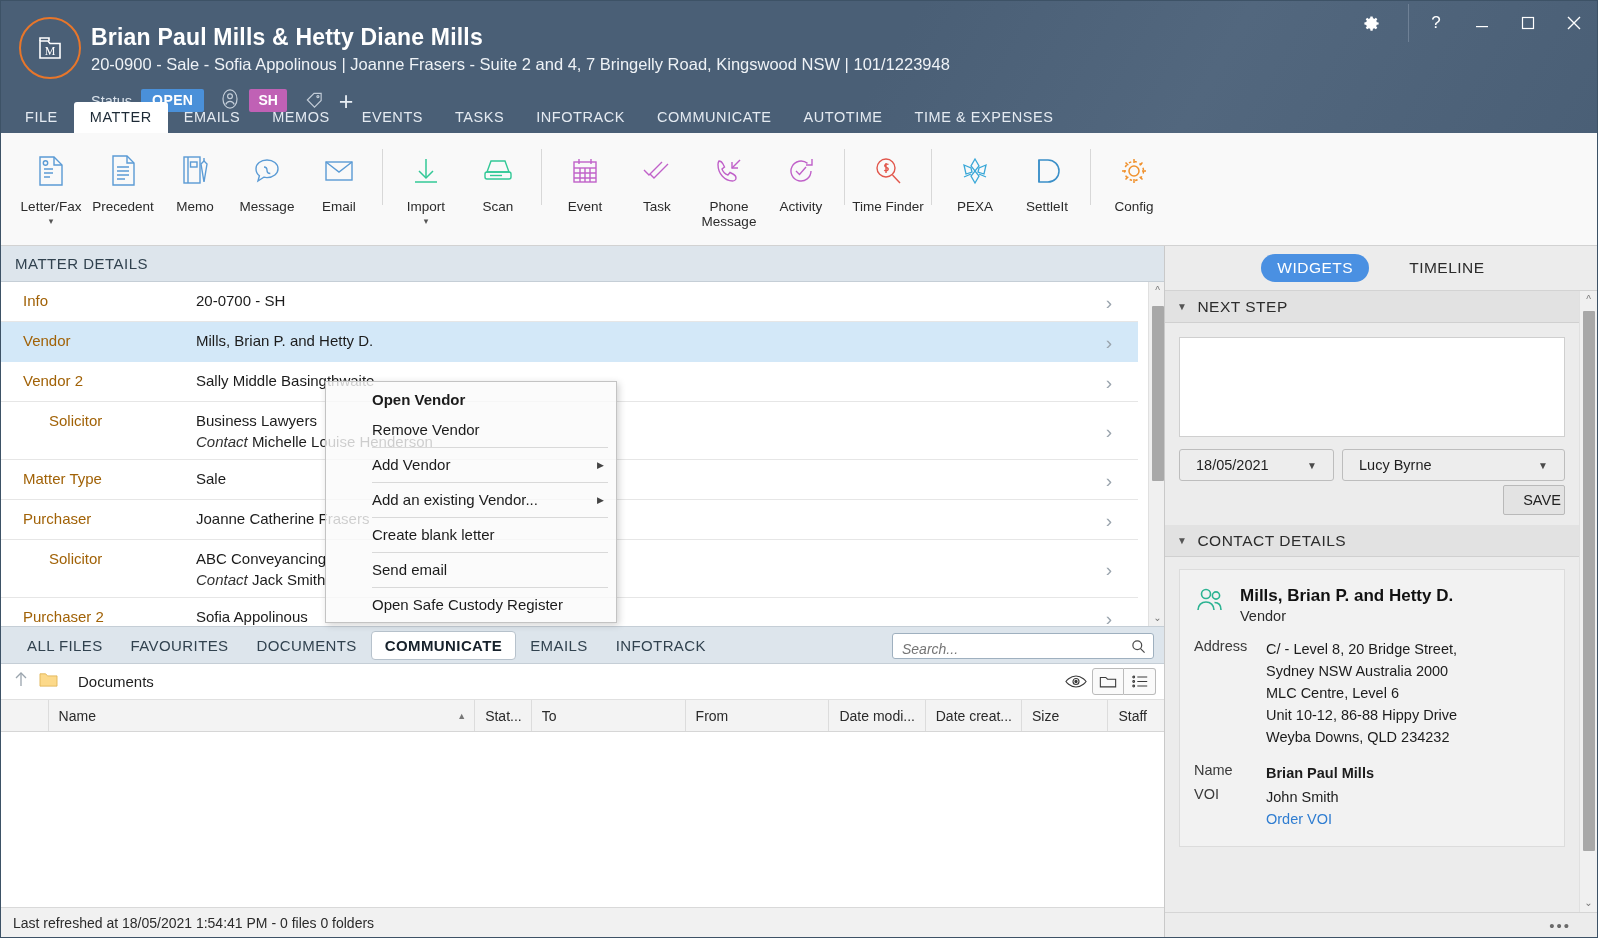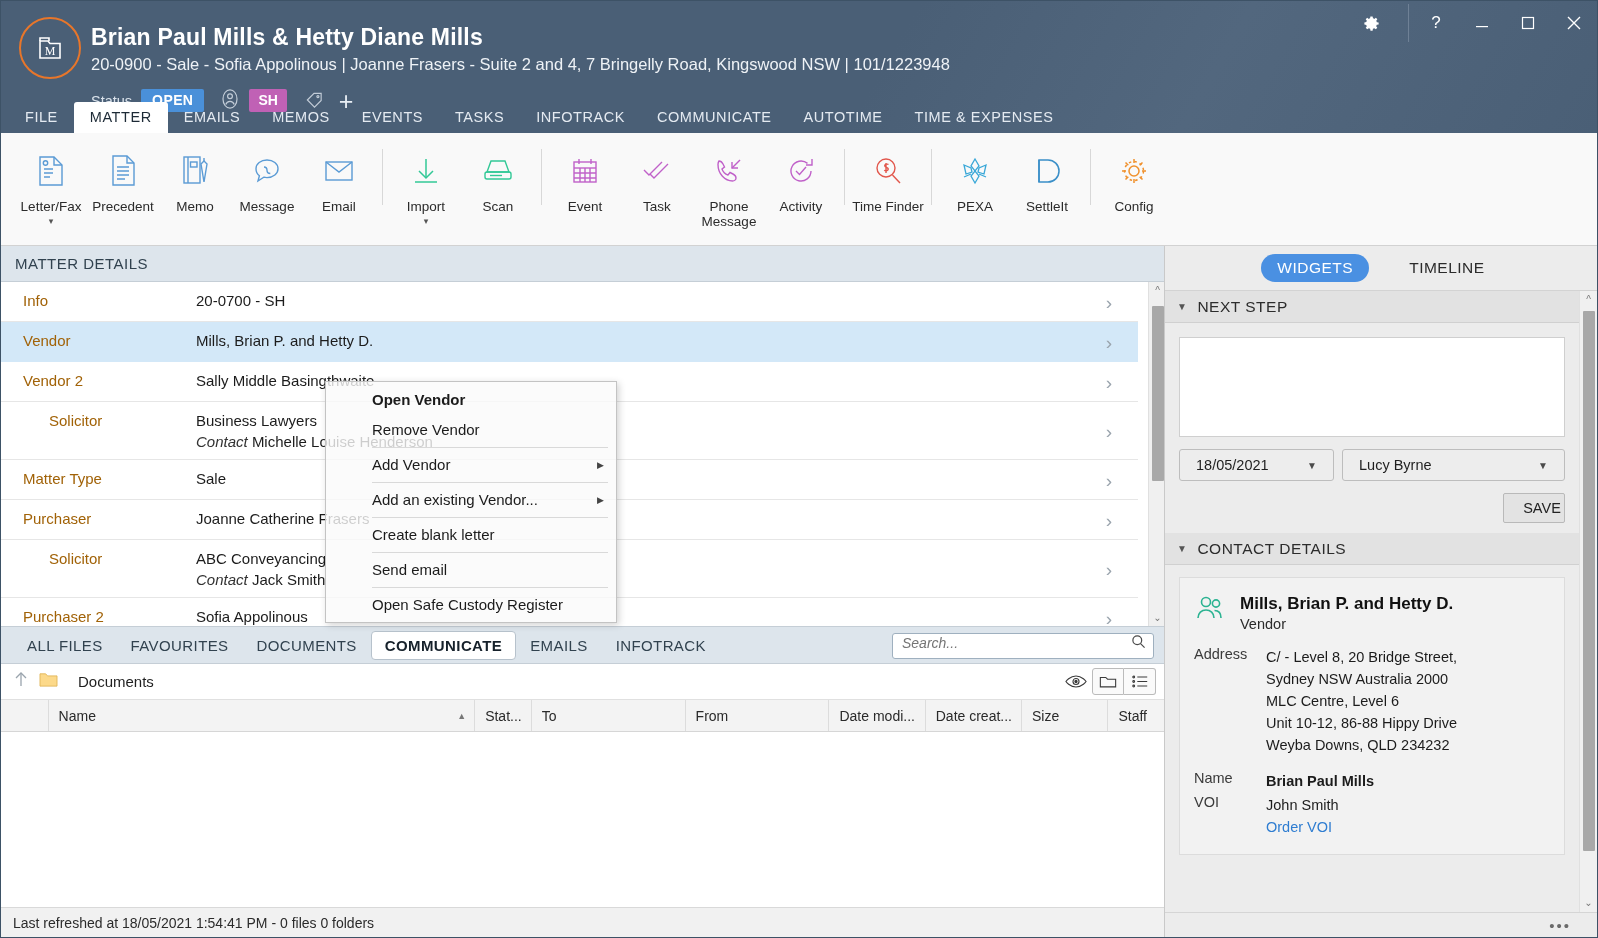--- a/index.html
+++ b/index.html
@@ -190,21 +190,21 @@
   }
   .ftab.active {
     background: #ffffff; color: #16212b; font-weight: bold;
     border: 1px solid #b7c2cc; border-radius: 4px;
     padding: 5px 13px;
   }
   .fsearch {
     position: absolute; right: 12px; top: 6px;
     width: 262px; height: 26px;
     background: #ffffff; border: 1px solid #9fb0bf; border-radius: 3px;
-    display: flex; align-items: flex-start; padding: 0 7px;
+    display: flex; align-items: flex-end; padding: 0 7px;
   }
   .fsearch input {
     border: none; outline: none; flex: 1;
     font-size: 14px; font-style: italic; color: #9a9a9a;
     font-family: "Liberation Sans", sans-serif;
     background: transparent;
   }
   .fsearch .mag { color: #5a5a5a; }
 
   .fpath {
@@ -295,21 +295,21 @@
   .ns-sel {
     height: 32px; background: #ededed;
     border: 1px solid #bdbdbd; border-radius: 3px;
     display: flex; align-items: center;
     padding: 0 16px; font-size: 14.5px; color: #1f1f1f;
   }
   .ns-sel .cv { margin-left: auto; color: #4a4a4a; font-size: 10px; }
   .ns-sel.date { width: 155px; }
   .ns-sel.staff { flex: 1; }
   .ns-save {
-    margin-top: 12px; margin-left: auto;
+    margin-top: 4px; margin-left: auto;
     width: 62px; height: 30px;
     background: #e3e3e3; border: 1px solid #b9b9b9; border-radius: 2px;
     display: flex; align-items: center; justify-content: center;
     font-size: 14.5px; color: #222; padding-left: 16px;
   }
   .ns-saverow { display: flex; }
 
   .cd-body { padding: 12px 14px 10px 14px; }
   .cd-card {
     background: #f2f2f2; border: 1px solid #dcdcdc;

